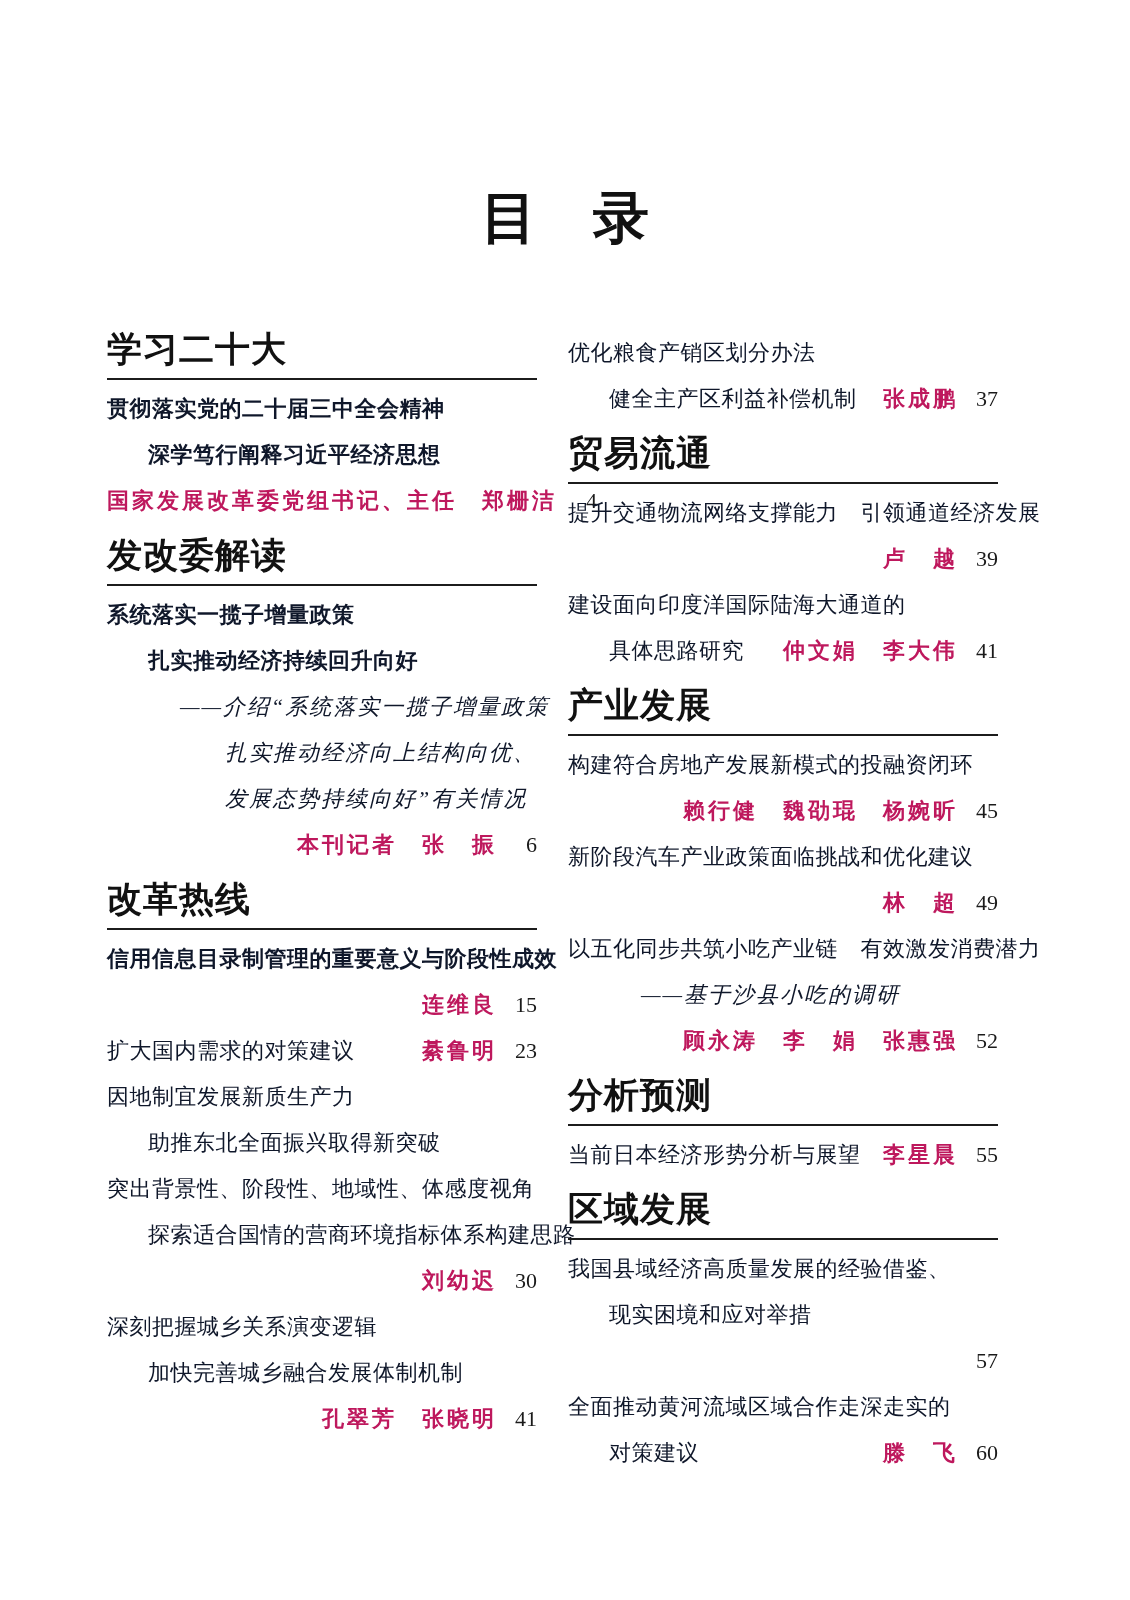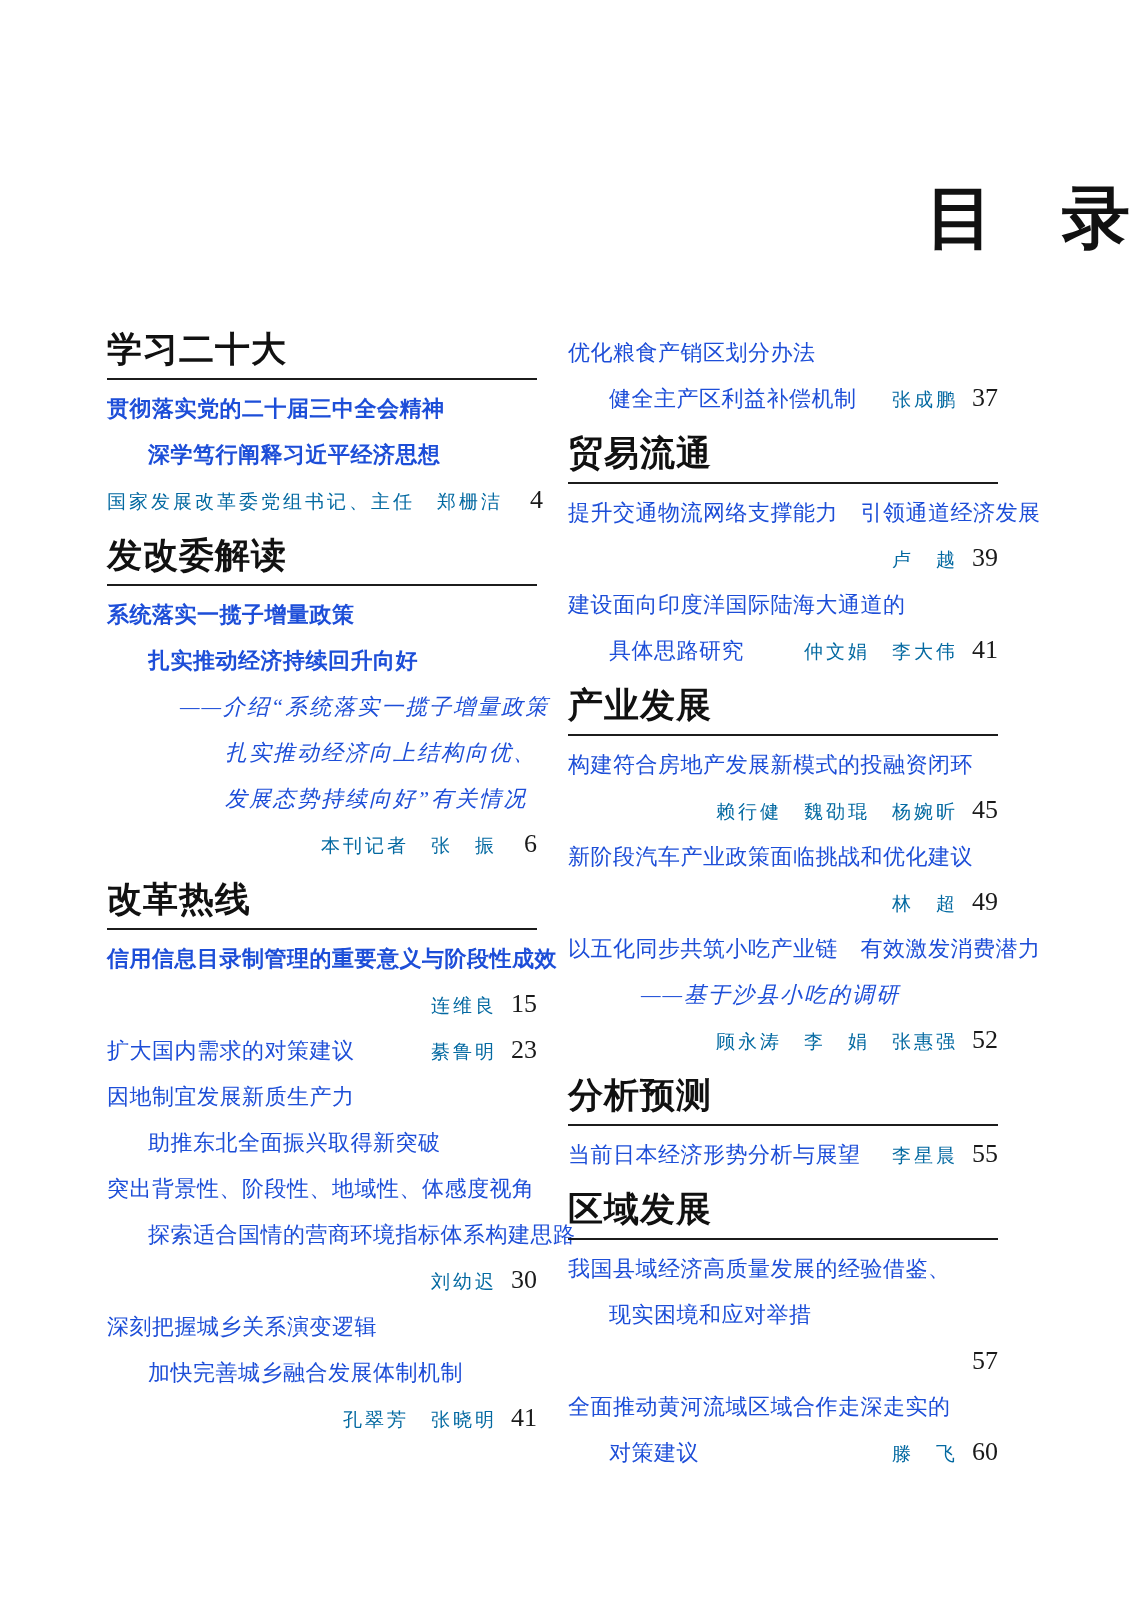--- a/index.html
+++ b/index.html
@@ -14,24 +14,24 @@
     overflow: hidden;
     font-family: "Liberation Serif", serif;
     color: #1a1a1a;
   }
   .page-title {
     position: absolute;
     top: 168px;
     left: 0;
     right: 0;
     margin: 0;
-    text-align: right;
+    text-align: center;
     font-family: "Liberation Serif", serif;
     font-weight: bold;
-    font-size: 68px;
+    font-size: 56px;
     line-height: 100px;
     letter-spacing: 0;
     color: #111;
   }
   .col {
     position: absolute;
     top: 330px;
     width: 430px;
   }
   .col-left  { left: 107px; }
@@ -57,38 +57,39 @@
     align-items: center;
     font-size: 22px;
     line-height: 46px;
     white-space: nowrap;
   }
   .indent-0 { padding-left: 0; }
   .indent-1 { padding-left: 41px; }
   .indent-2 { padding-left: 73px; text-align: right; }
   .indent-3 { padding-left: 118px; }
 
-  .title { color: #1d4ed8; }
+  .title { color: #0f172a; }
   .t-bold    { font-weight: bold; letter-spacing: 0.5px; }
   .t-regular { font-weight: normal; letter-spacing: 0.5px; }
   .t-kai     { font-style: italic; letter-spacing: 2px; }
 
   .author-block {
     margin-left: auto;
     display: flex;
     align-items: baseline;
     gap: 14px;
   }
   .author {
-    font-size: 19px;
+    font-size: 22px;
     letter-spacing: 3px;
-    color: #0369a1;
+    color: #be185d;
+    font-weight: bold;
   }
   .pageno {
-    font-size: 26px;
+    font-size: 22px;
     min-width: 26px;
     text-align: right;
     letter-spacing: 0;
     color: #1a1a1a;
   }
 </style>
 </head>
 <body>
 
 <div class="page">

